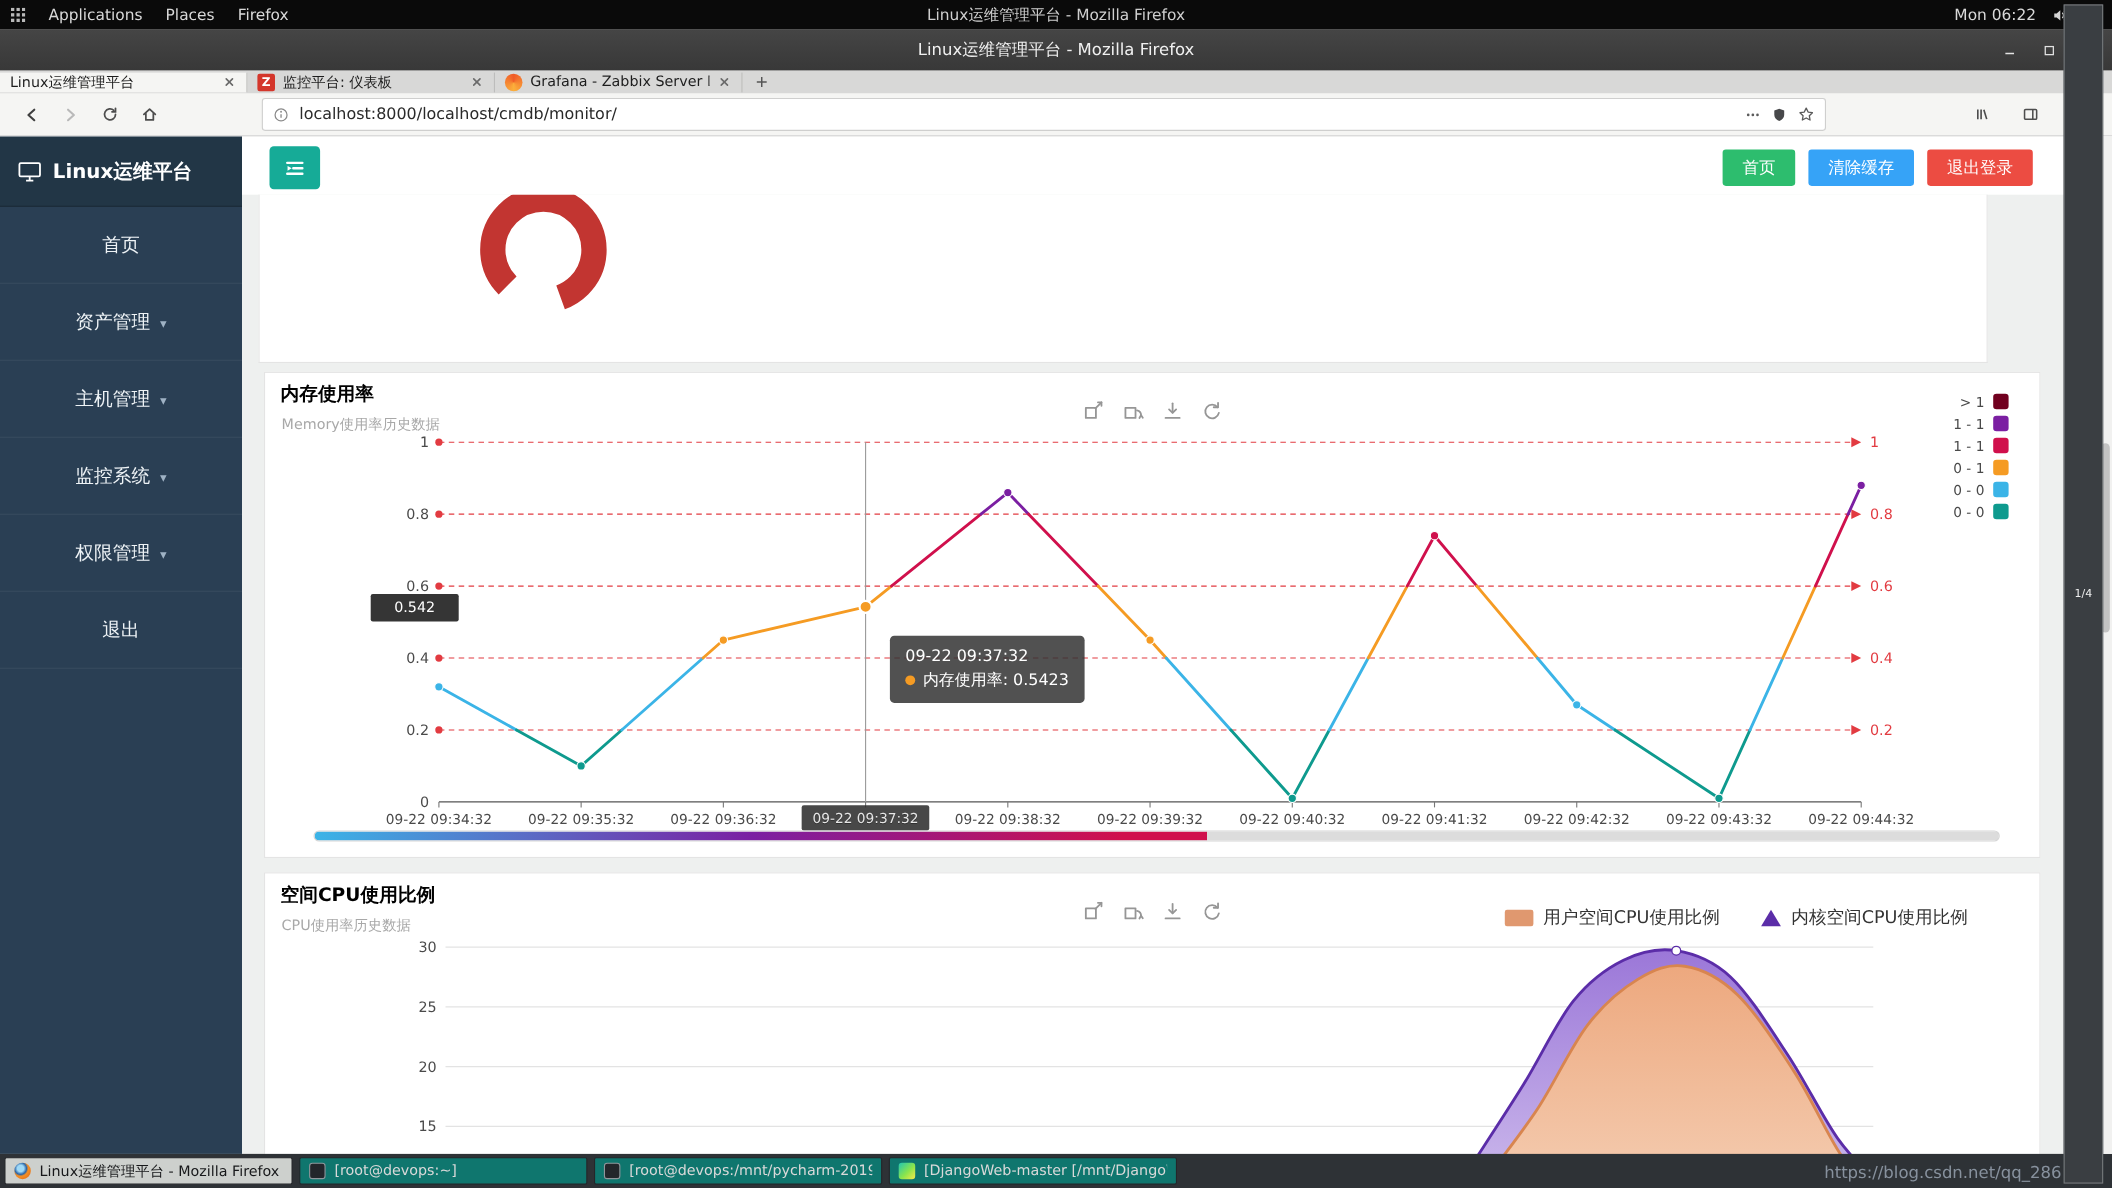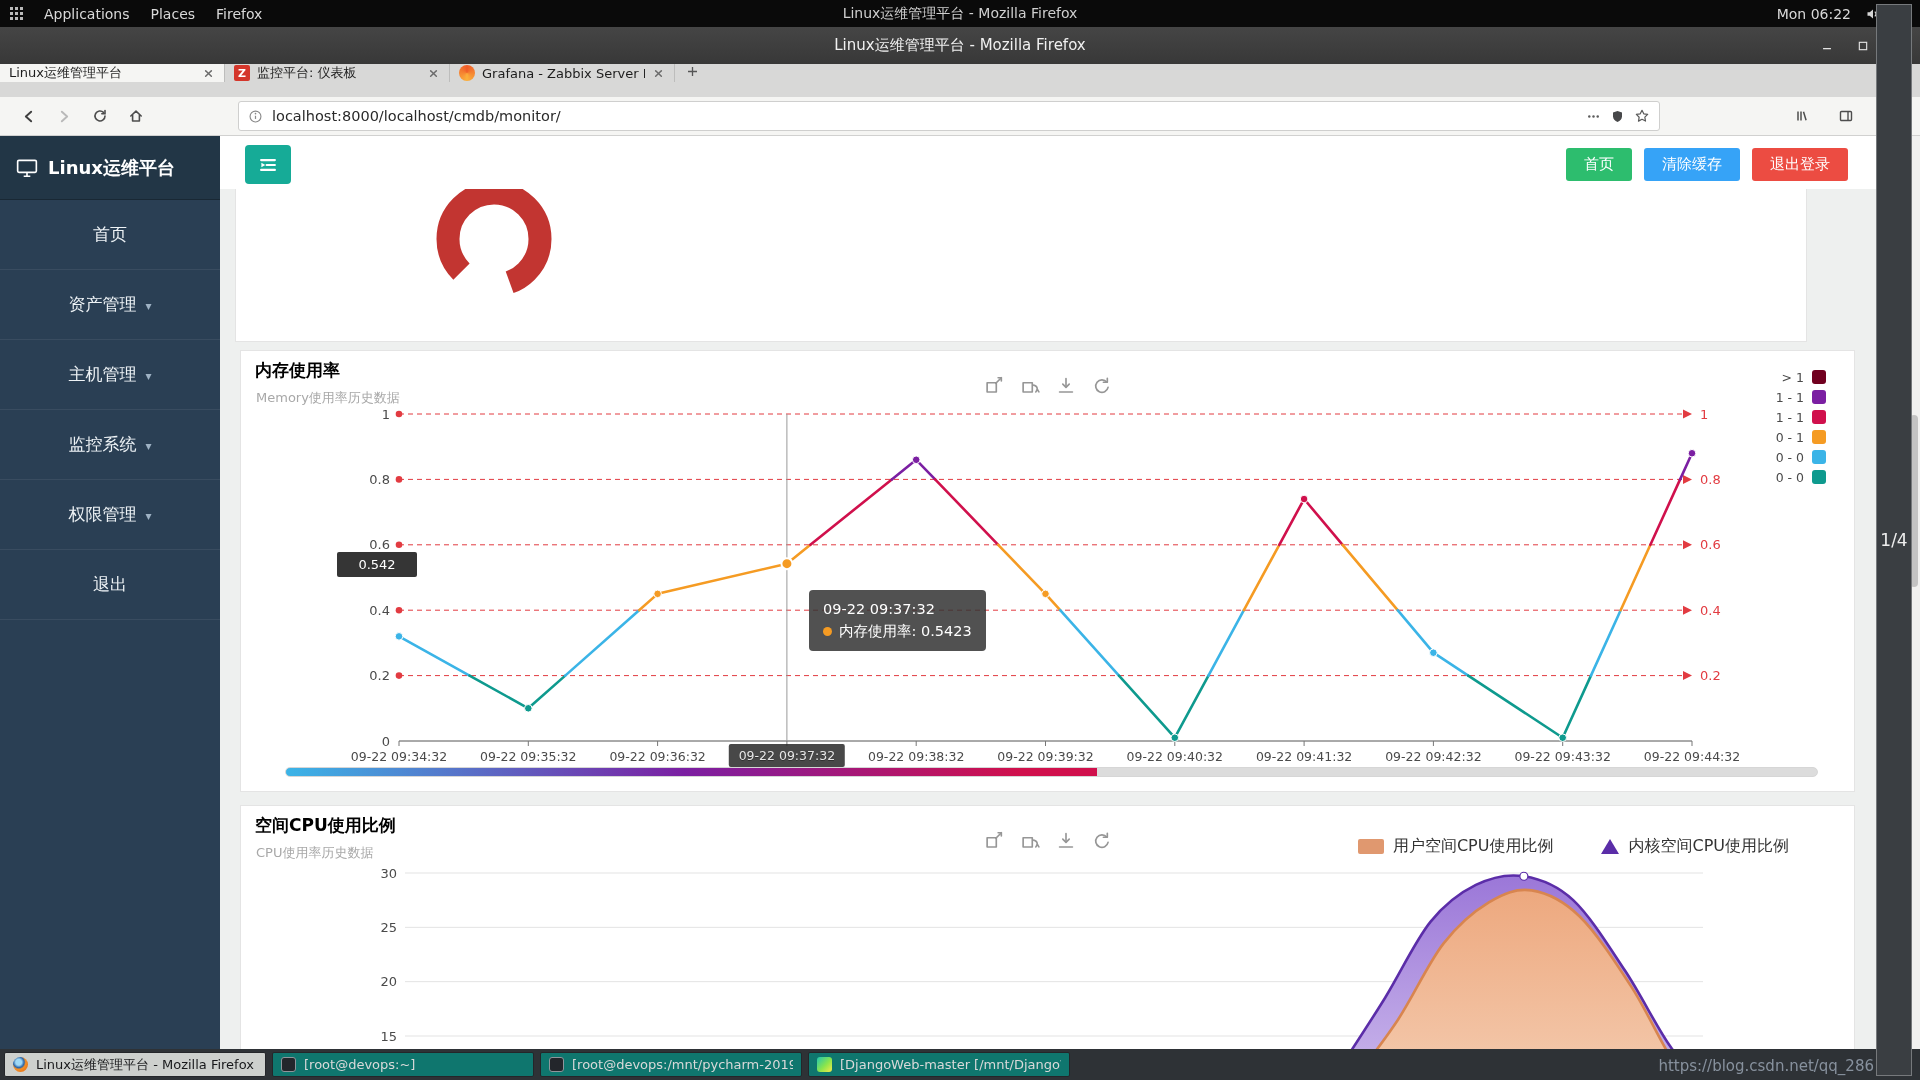--- a/index.html
+++ b/index.html
@@ -8,21 +8,21 @@
 
 .topbar{position:absolute;top:0;left:0;right:0;height:27px;background:#0a0a0a;color:#d9d9d9;display:flex;align-items:center;padding:0 10px;font-size:14px;gap:21px}
 .topbar .menu{cursor:default}
 .tb-title{position:absolute;left:50%;transform:translateX(-50%);color:#cfcfcf}
 .tb-right{margin-left:auto;display:flex;align-items:center;gap:14px}
 
 .ffwin{position:absolute;top:27px;left:0;right:0;bottom:31px;display:flex;flex-direction:column;background:#f5f5f3}
 .titlebar{height:37px;background:linear-gradient(#454545,#383838);display:flex;align-items:center;justify-content:center;position:relative;color:#f0f0f0;font-size:15px}
 .winctl{position:absolute;right:12px;top:0;bottom:0;display:flex;align-items:center;gap:18px}
 .winbtn{width:18px;height:18px;display:flex;align-items:center;justify-content:center}
-.tabbar{height:33px;background:#d8d8d7;display:flex;align-items:flex-start}
+.tabbar{height:21px;background:#d8d8d7;display:flex;align-items:center}
 .tab{width:225px;display:flex;align-items:center;padding:0 9px;border-right:1px solid #bdbdbc;font-size:13px;color:#1d1d1d;gap:7px}
 .tab.active{background:#f5f5f3}
 .tab-title{flex:1;white-space:nowrap;overflow:hidden}
 .tab-close{display:flex;align-items:center}
 .fav{width:16px;height:16px;flex:0 0 16px;border-radius:2px}
 .fav-zabbix{background:#d4362b;color:#fff;font-weight:bold;font-size:11px;display:flex;align-items:center;justify-content:center}
 .fav-grafana{background:conic-gradient(#f05a28,#fbb03b,#f05a28);border-radius:50%}
 .newtab{width:34px;display:flex;align-items:center;justify-content:center}
 .navbar{height:39px;background:#f5f5f3;border-bottom:1px solid #d1d1d0;display:flex;align-items:center;padding:0 12px;gap:4px}
 .nbtn{width:32px;height:30px;display:flex;align-items:center;justify-content:center;border-radius:3px}
@@ -53,42 +53,42 @@
 .card{position:absolute;background:#fff;border:1px solid #e4e4e4}
 #memCard{top:214px;left:20px;width:1615px;height:442px}
 #cpuCard{top:669px;left:20px;width:1615px;height:420px}
 .ctitle{position:absolute;left:14px;top:8px;font-size:17px;font-weight:bold;color:#000000}
 .csub{position:absolute;left:15px;top:38px;font-size:13px;color:#a8a8a8}
 .toolbox{position:absolute;left:742px;top:24px;display:flex;gap:14px}
 .toolbox span{display:flex}
 .memlegend{position:absolute;right:28px;top:16px}
 .mlrow{display:flex;align-items:center;justify-content:flex-end;height:20px;gap:8px;font-size:12.5px;color:#4a4a4a}
 .mlswatch{width:14px;height:14px;border-radius:3px}
-.cpulegend{position:absolute;right:65px;top:30px;display:flex;gap:48px;align-items:center}
+.cpulegend{position:absolute;right:65px;top:30px;display:flex;gap:38px;align-items:center}
 .clitem{display:flex;align-items:center;gap:9px;font-size:16px;color:#333}
 .clrect{width:26px;height:15px;border-radius:2px}
 .cltri{width:0;height:0;border-left:9px solid transparent;border-right:9px solid transparent;border-bottom:15px solid #5b2da8}
 .chart-svg{position:absolute;left:0;top:0;pointer-events:none}
 .tooltip{position:absolute;left:568px;top:239px;background:rgba(50,50,50,.85);border-radius:4px;padding:8px 14px;color:#fff;font-size:14.5px;line-height:1.55;pointer-events:none;white-space:nowrap}
 .tt-dot{display:inline-block;width:9px;height:9px;border-radius:50%;margin-right:7px}
 .ylab{position:absolute;left:96px;width:80px;top:200px;height:25px;background:#353535;color:#fff;font-size:13px;display:flex;align-items:center;justify-content:center;border-radius:2px}
 .xlab{position:absolute;top:393px;background:rgba(45,45,45,.87);color:#e6e6e6;font-size:12.5px;padding:4px 10px;border-radius:2px;transform:translateX(-50%);white-space:nowrap}
 .dzoom{position:absolute;left:44px;top:416px;width:1533px;height:10px;border-radius:5px;border:1px solid #d6d6d6}
 .scrollbar{position:absolute;right:0;top:0;bottom:0;width:13px;background:#f1f1f0;border-left:1px solid #dcdcdc;z-index:4}
 .sthumb{position:absolute;left:2px;right:2px;top:279px;height:172px;background:#c3c3c3;border-radius:5px}
 
 .taskbar{position:absolute;left:0;right:0;bottom:0;height:31px;background:#2e3236;display:flex;align-items:stretch;gap:6px;padding:3px 4px}
 .task-item{width:262px;display:flex;align-items:center;gap:8px;padding:0 8px;background:#0f766e;border:1px solid #24262a;color:#d9d9d9;font-size:13px;border-radius:2px;overflow:hidden}
 .task-item.active{background:#cdd0cd;color:#17181a}
 .task-label{white-space:nowrap;overflow:hidden}
 .tb-ic{width:15px;height:15px;flex:0 0 15px}
 .ti-firefox{background:radial-gradient(circle at 38% 35%,#9fd9f6 0 22%,#2a65a8 40%,#f28f26 52%,#e3610c 100%);border-radius:50%}
 .ti-terminal{background:#23262b;border:1px solid #8f969c;border-radius:3px}
 .ti-pycharm{background:linear-gradient(135deg,#20c6b2,#8ae54c 55%,#f7e94a);border-radius:3px}
-.workspace{position:absolute;right:8px;top:4px;bottom:4px;width:36px;background:#3a3e42;border:1px solid #76797c;color:#eee;font-size:17px;display:flex;align-items:center;justify-content:center;z-index:6}
+.workspace{position:absolute;right:8px;top:4px;bottom:4px;width:36px;background:#3a3e42;border:1px solid #76797c;color:#eee;font-size:10px;display:flex;align-items:center;justify-content:center;z-index:6}
 .watermark{position:absolute;right:46px;bottom:5px;color:#97a2b0;font-size:15px;opacity:.85;z-index:5;pointer-events:none}
 </style>
 </head>
 <body>
 
 <div id="screen">
 
   <div class="topbar">
     <span style="display:flex">
       <svg width="13" height="13" viewBox="0 0 13 13">

